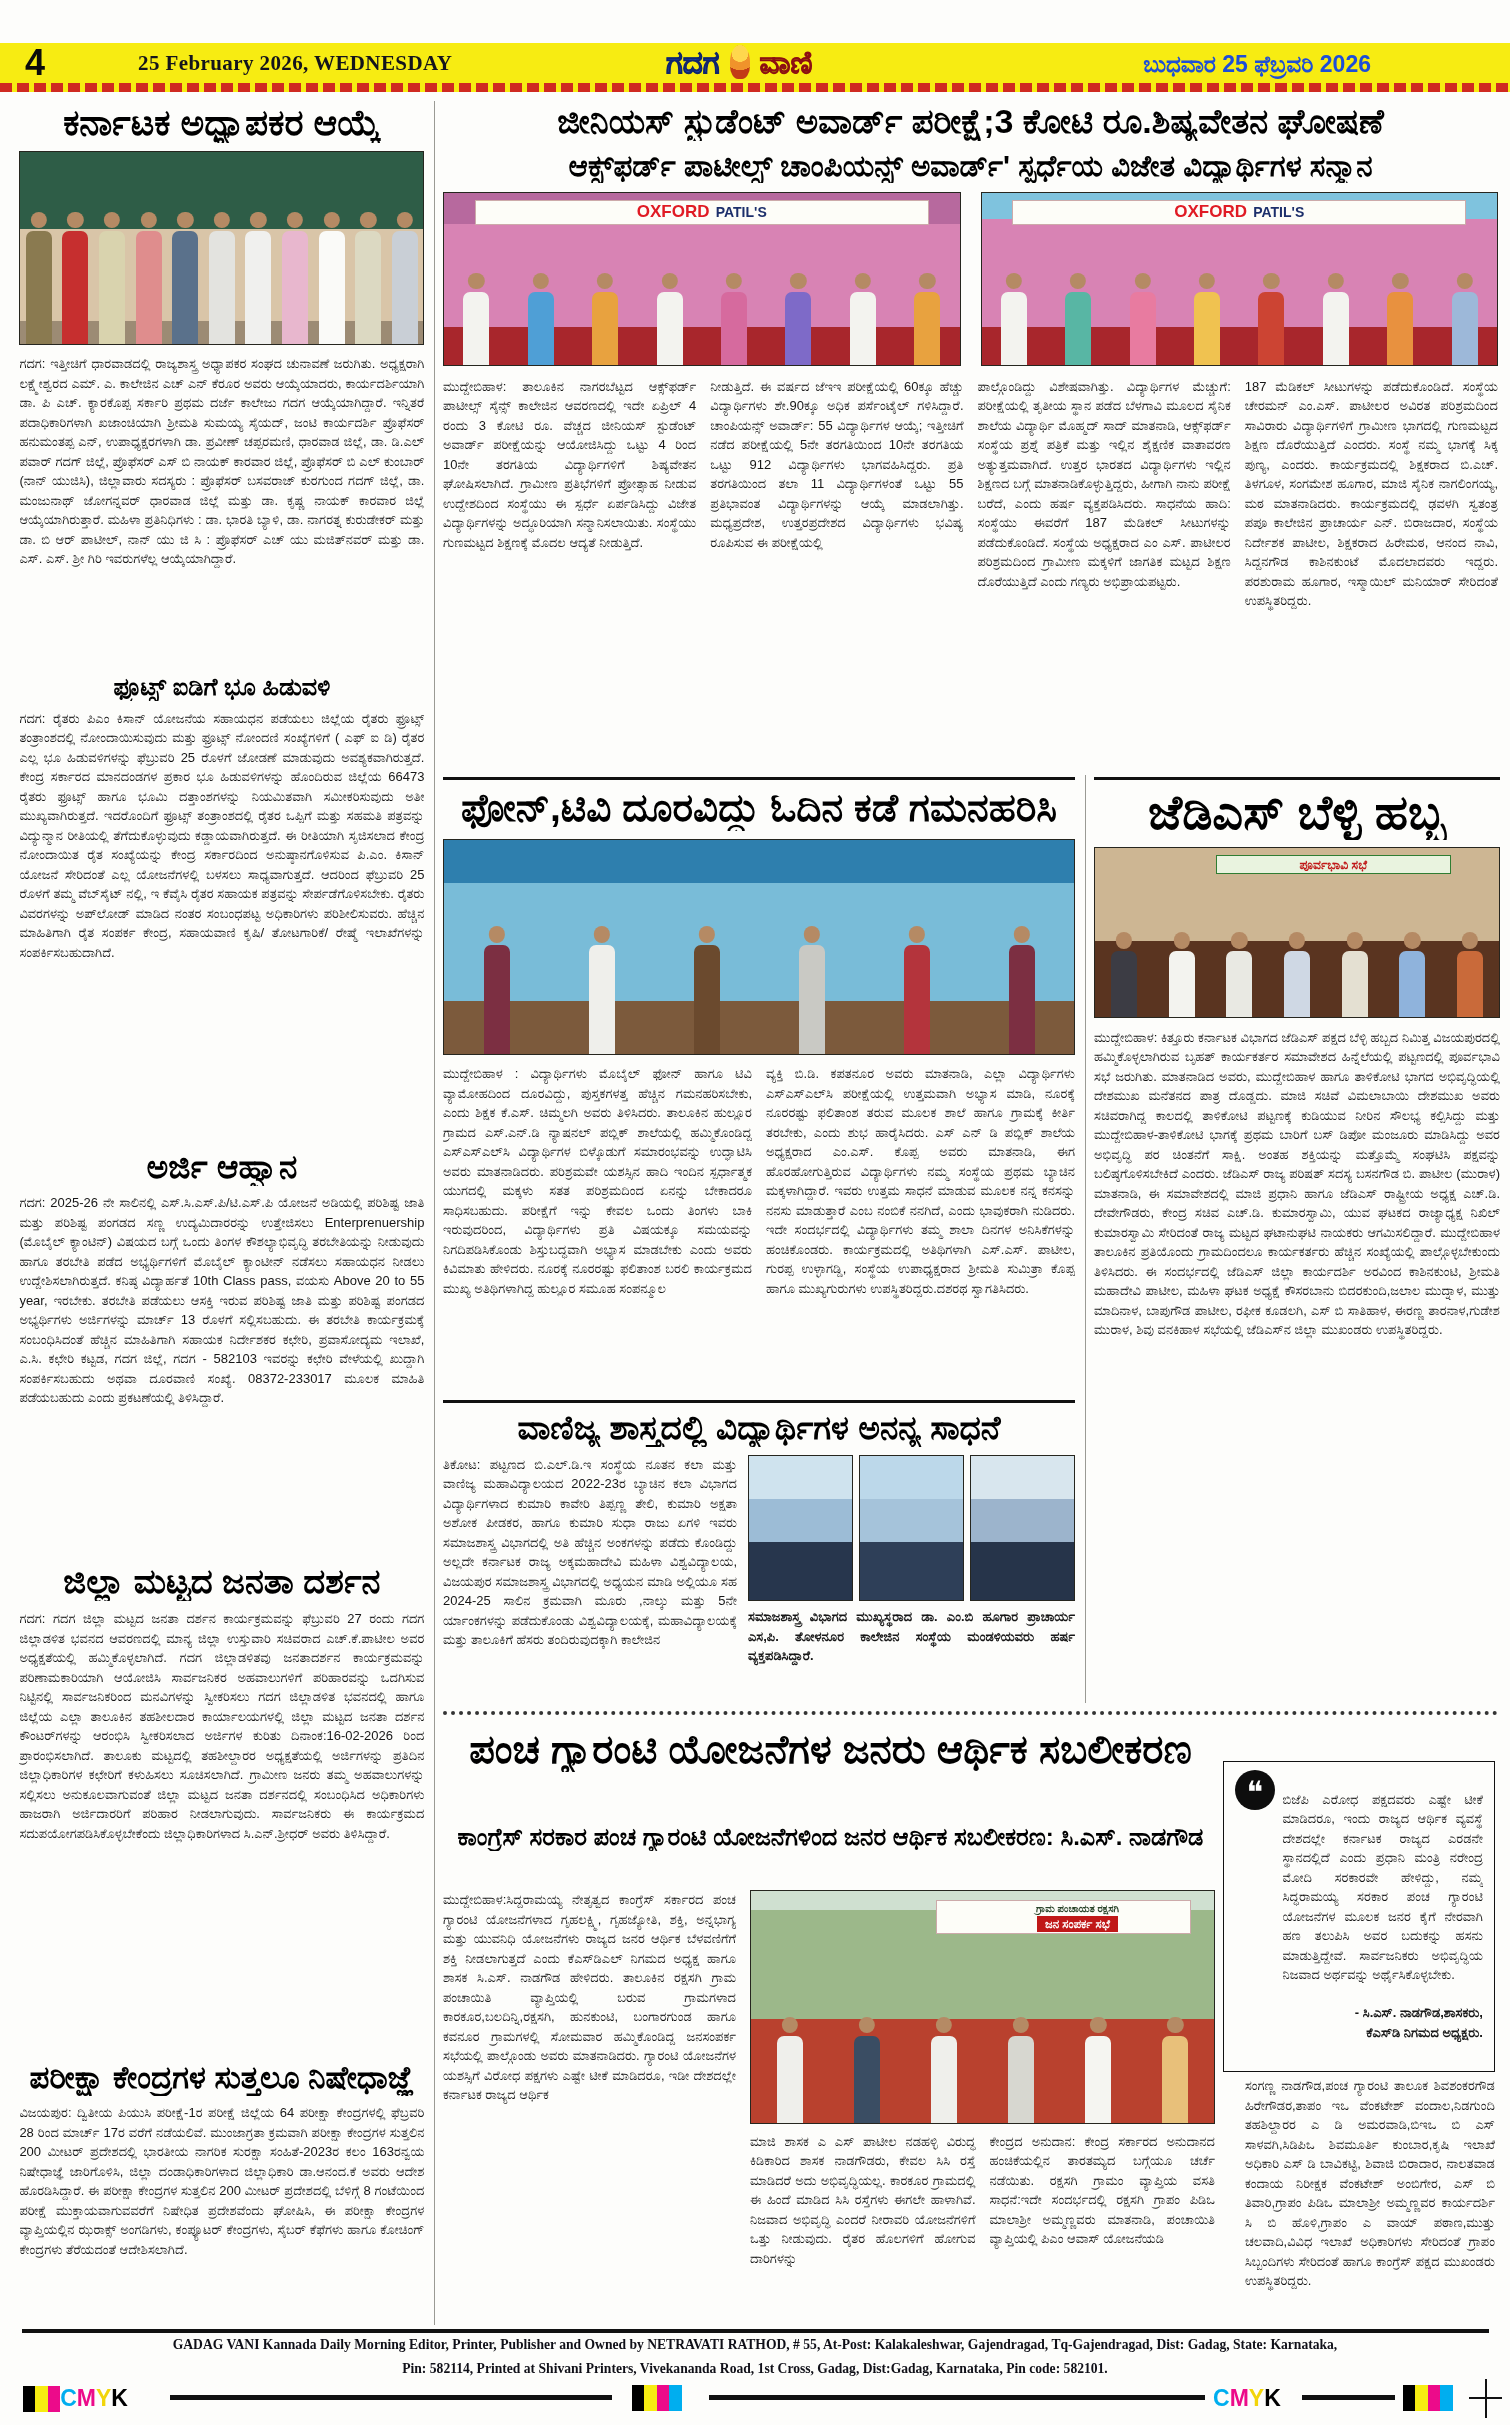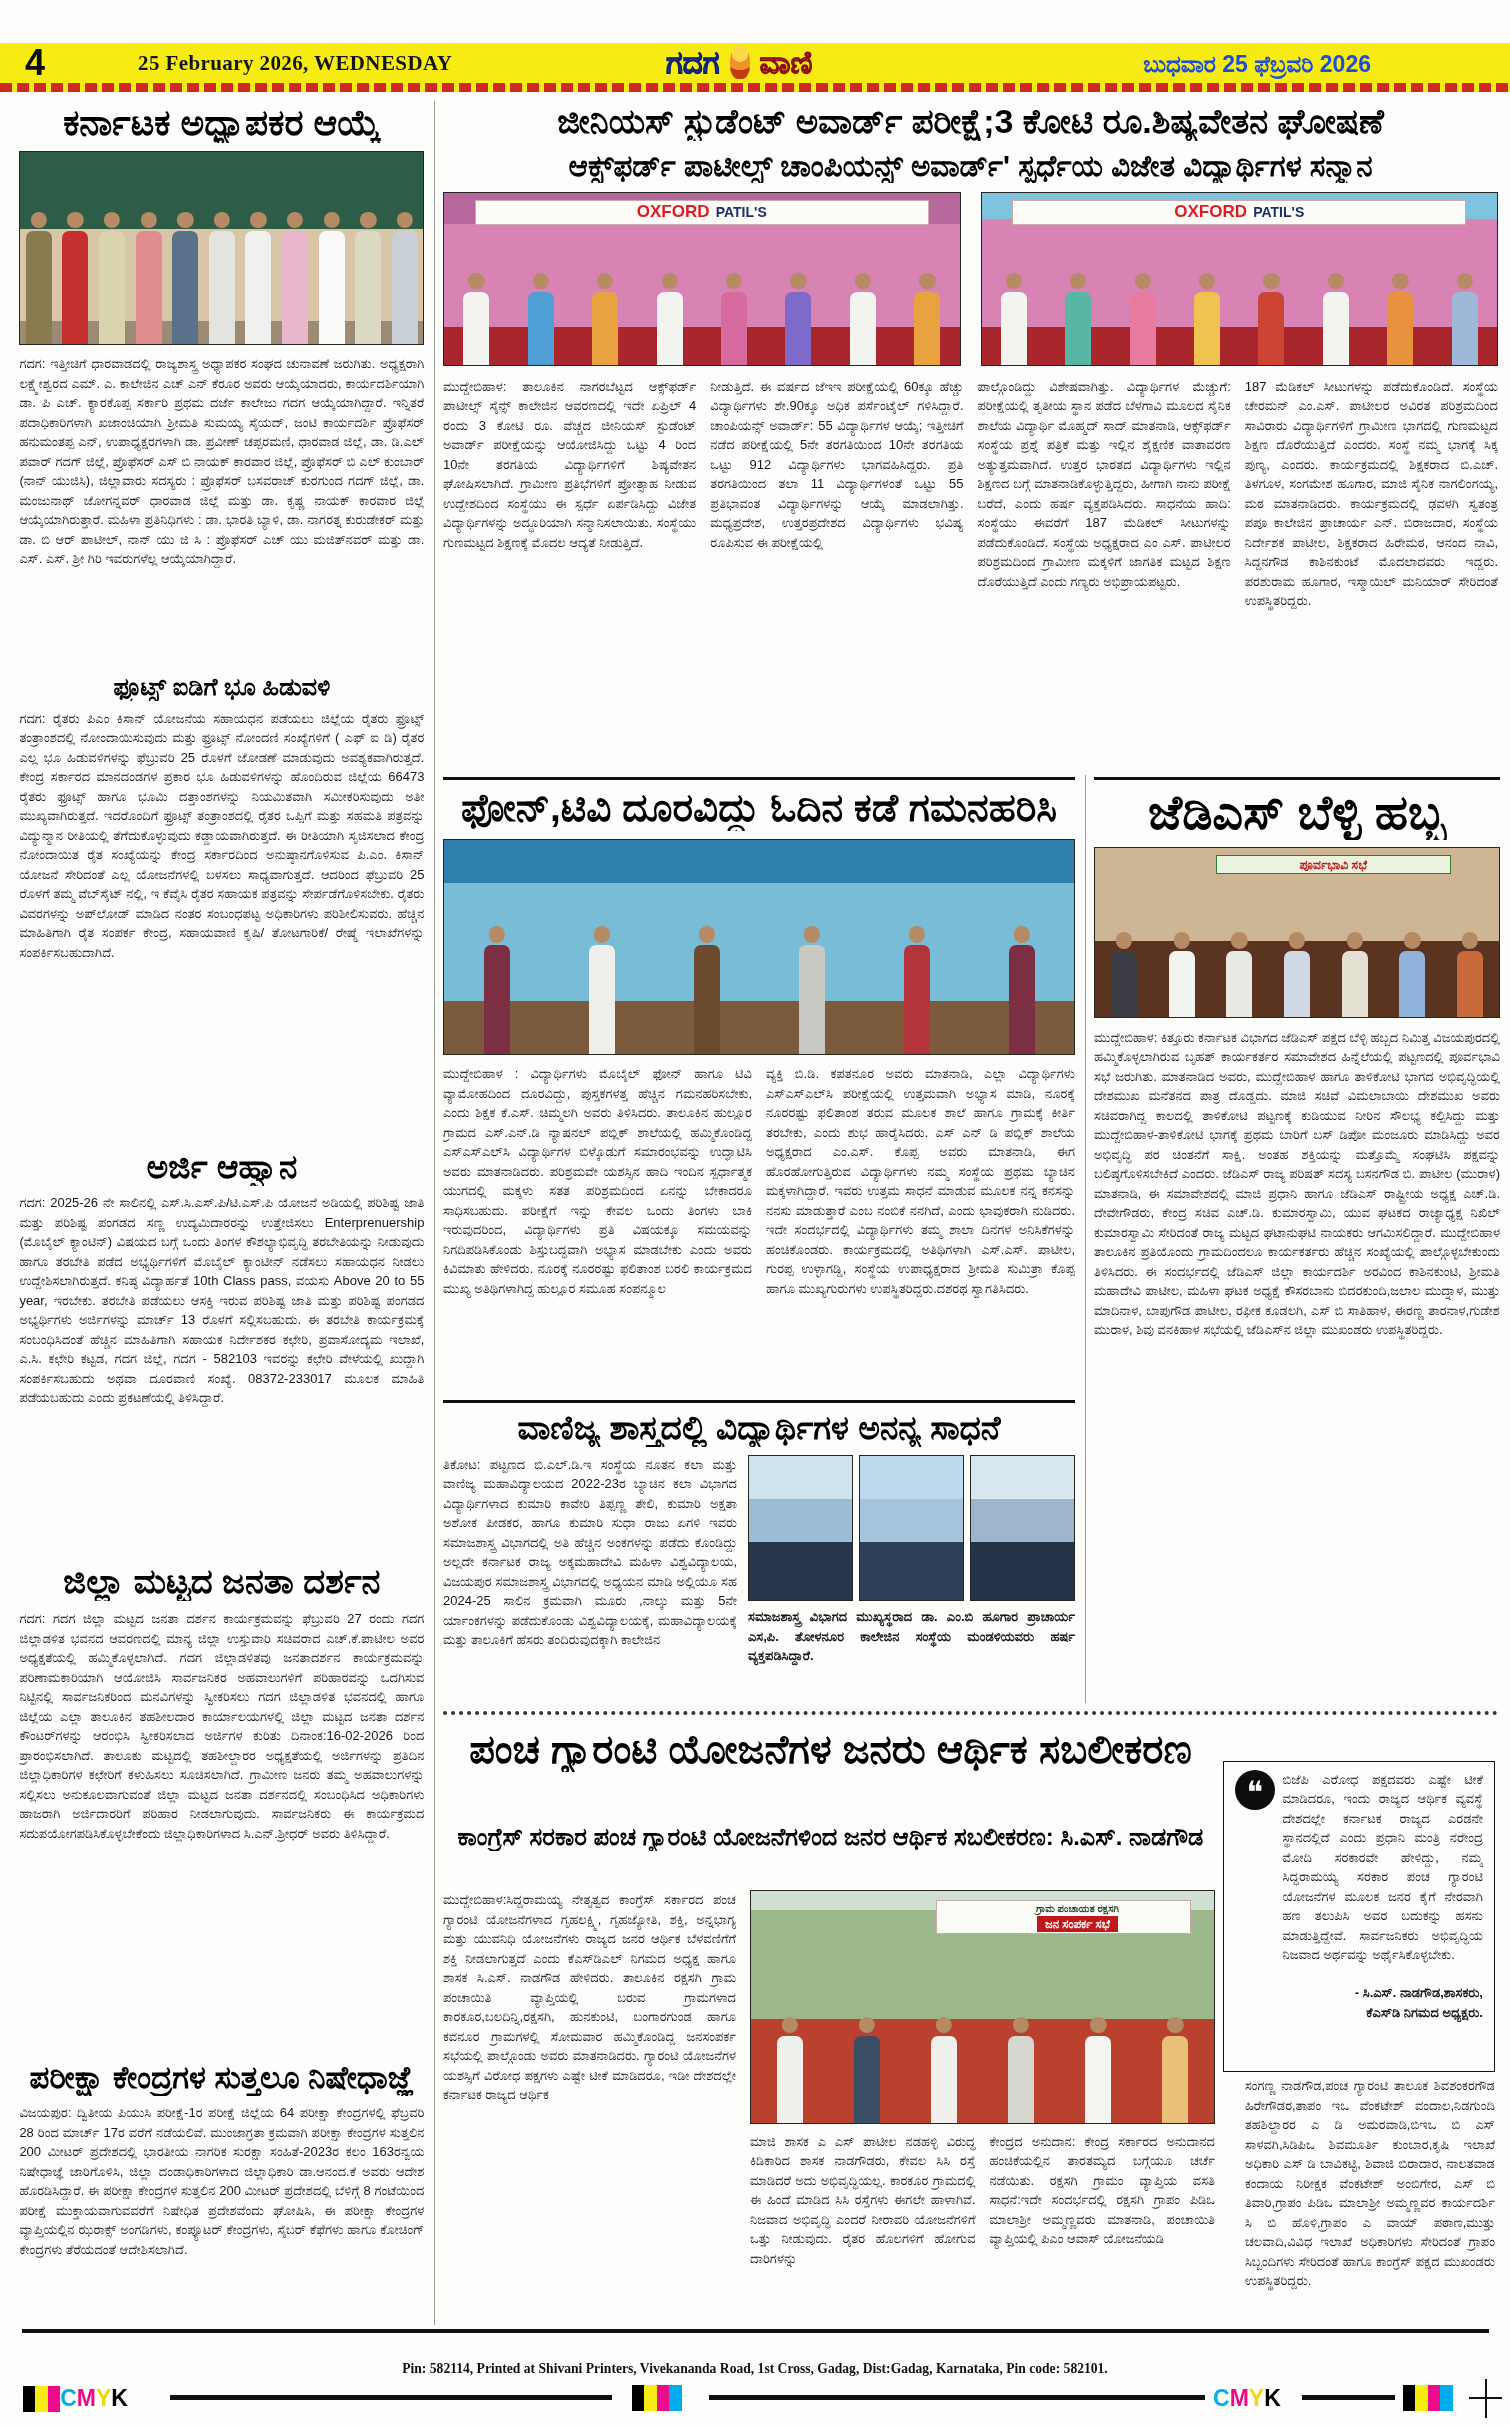--- a/index.html
+++ b/index.html
@@ -202,21 +202,21 @@
       </div>
     </div>
   </div>
 
   <div style="position:absolute;left:443px;top:1711px;width:1055px;height:615px;border-top:4.6px dotted #333;">
     <div class="headline" style="position:absolute;left:0;top:11px;width:775px;font-size:40px;">ಪಂಚ ಗ್ಯಾರಂಟಿ ಯೋಜನೆಗಳ ಜನರು ಆರ್ಥಿಕ ಸಬಲೀಕರಣ</div>
     <div class="headline" style="position:absolute;left:0;top:108px;width:775px;font-size:24px;">ಕಾಂಗ್ರೆಸ್ ಸರಕಾರ ಪಂಚ ಗ್ಯಾರಂಟಿ ಯೋಜನೆಗಳಿಂದ ಜನರ ಆರ್ಥಿಕ ಸಬಲೀಕರಣ: ಸಿ.ಎಸ್. ನಾಡಗೌಡ</div>
 
     <div class="quote-box" style="position:absolute;right:3.1px;top:46px;width:248px;height:294px;">
       <div class="quote-mark">❝</div>
-      <div class="kn" style="height:209px;">ಬಿಜೆಪಿ ಎರೋಧ ಪಕ್ಷದವರು ಎಷ್ಟೇ ಟೀಕೆ ಮಾಡಿದರೂ, ಇಂದು ರಾಜ್ಯದ ಆರ್ಥಿಕ ವ್ಯವಸ್ಥೆ ದೇಶದಲ್ಲೇ ಕರ್ನಾಟಕ ರಾಜ್ಯದ ಎರಡನೇ ಸ್ಥಾನದಲ್ಲಿದೆ ಎಂದು ಪ್ರಧಾನಿ ಮಂತ್ರಿ ನರೇಂದ್ರ ಮೋದಿ ಸರಕಾರವೇ ಹೇಳಿದ್ದು, ನಮ್ಮ ಸಿದ್ಧರಾಮಯ್ಯ ಸರಕಾರ ಪಂಚ ಗ್ಯಾರಂಟಿ ಯೋಜನೆಗಳ ಮೂಲಕ ಜನರ ಕೈಗೆ ನೇರವಾಗಿ ಹಣ ತಲುಪಿಸಿ ಅವರ ಬದುಕನ್ನು ಹಸನು ಮಾಡುತ್ತಿದ್ದೇವೆ. ಸಾರ್ವಜನಿಕರು ಅಭಿವೃದ್ಧಿಯ ನಿಜವಾದ ಅರ್ಥವನ್ನು ಅರ್ಥೈಸಿಕೊಳ್ಳಬೇಕು.</div>
+      <div class="kn" style="height:209px;margin-top:20px;">ಬಿಜೆಪಿ ಎರೋಧ ಪಕ್ಷದವರು ಎಷ್ಟೇ ಟೀಕೆ ಮಾಡಿದರೂ, ಇಂದು ರಾಜ್ಯದ ಆರ್ಥಿಕ ವ್ಯವಸ್ಥೆ ದೇಶದಲ್ಲೇ ಕರ್ನಾಟಕ ರಾಜ್ಯದ ಎರಡನೇ ಸ್ಥಾನದಲ್ಲಿದೆ ಎಂದು ಪ್ರಧಾನಿ ಮಂತ್ರಿ ನರೇಂದ್ರ ಮೋದಿ ಸರಕಾರವೇ ಹೇಳಿದ್ದು, ನಮ್ಮ ಸಿದ್ಧರಾಮಯ್ಯ ಸರಕಾರ ಪಂಚ ಗ್ಯಾರಂಟಿ ಯೋಜನೆಗಳ ಮೂಲಕ ಜನರ ಕೈಗೆ ನೇರವಾಗಿ ಹಣ ತಲುಪಿಸಿ ಅವರ ಬದುಕನ್ನು ಹಸನು ಮಾಡುತ್ತಿದ್ದೇವೆ. ಸಾರ್ವಜನಿಕರು ಅಭಿವೃದ್ಧಿಯ ನಿಜವಾದ ಅರ್ಥವನ್ನು ಅರ್ಥೈಸಿಕೊಳ್ಳಬೇಕು.</div>
       <div class="kn" style="text-align:right;font-weight:bold;margin-top:4.6px;">- ಸಿ.ಎಸ್. ನಾಡಗೌಡ,ಶಾಸಕರು,</div>
       <div class="kn" style="text-align:right;font-weight:bold;">ಕೆಎಸ್‌ಡಿ ನಿಗಮದ ಅಧ್ಯಕ್ಷರು.</div>
     </div>
 
     <div class="kn" style="position:absolute;left:0;top:175px;width:293px;height:431px;">ಮುದ್ದೇಬಿಹಾಳ:ಸಿದ್ದರಾಮಯ್ಯ ನೇತೃತ್ವದ ಕಾಂಗ್ರೆಸ್ ಸರ್ಕಾರದ ಪಂಚ ಗ್ಯಾರಂಟಿ ಯೋಜನೆಗಳಾದ ಗೃಹಲಕ್ಷ್ಮಿ, ಗೃಹಜ್ಯೋತಿ, ಶಕ್ತಿ, ಅನ್ನಭಾಗ್ಯ ಮತ್ತು ಯುವನಿಧಿ ಯೋಜನೆಗಳು ರಾಜ್ಯದ ಜನರ ಆರ್ಥಿಕ ಬೆಳವಣಿಗೆಗೆ ಶಕ್ತಿ ನೀಡಲಾಗುತ್ತದೆ ಎಂದು ಕೆಎಸ್‌ಡಿಎಲ್ ನಿಗಮದ ಅಧ್ಯಕ್ಷ ಹಾಗೂ ಶಾಸಕ ಸಿ.ಎಸ್. ನಾಡಗೌಡ ಹೇಳಿದರು. ತಾಲೂಕಿನ ರಕ್ಷಸಗಿ ಗ್ರಾಮ ಪಂಚಾಯಿತಿ ವ್ಯಾಪ್ತಿಯಲ್ಲಿ ಬರುವ ಗ್ರಾಮಗಳಾದ ಕಾರಕೂರ,ಬಲದಿನ್ನಿ,ರಕ್ಷಸಗಿ, ಹುನಕುಂಟಿ, ಬಂಗಾರಗುಂಡ ಹಾಗೂ ಕವನೂರ ಗ್ರಾಮಗಳಲ್ಲಿ ಸೋಮವಾರ ಹಮ್ಮಿಕೊಂಡಿದ್ದ ಜನಸಂಪರ್ಕ ಸಭೆಯಲ್ಲಿ ಪಾಲ್ಗೊಂಡು ಅವರು ಮಾತನಾಡಿದರು. ಗ್ಯಾರಂಟಿ ಯೋಜನೆಗಳ ಯಶಸ್ಸಿಗೆ ವಿರೋಧ ಪಕ್ಷಗಳು ಎಷ್ಟೇ ಟೀಕೆ ಮಾಡಿದರೂ, ಇಡೀ ದೇಶದಲ್ಲೇ ಕರ್ನಾಟಕ ರಾಜ್ಯದ ಆರ್ಥಿಕ</div>
 
     <div style="position:absolute;left:307px;top:175px;width:465px;">
       <div class="photo" style="height:232px;background:linear-gradient(180deg,#cfe0d0 0 8%,#9cb88a 8% 55%,#b9412e 55% 100%);">
         <div class="banner" style="left:40%;right:5%;flex-direction:column;gap:1.5px;padding-left:31px;">
           <span style="color:#2a442a;font-size:10px;font-weight:bold;">ಗ್ರಾಮ ಪಂಚಾಯತ ರಕ್ಷಸಗಿ</span>
@@ -234,20 +234,21 @@
       <div class="colrow" style="margin-top:7.7px;height:184px;">
         <div class="kn">ಮಾಜಿ ಶಾಸಕ ಎ ಎಸ್ ಪಾಟೀಲ ನಡಹಳ್ಳಿ ವಿರುದ್ಧ ಕಿಡಿಕಾರಿದ ಶಾಸಕ ನಾಡಗೌಡರು, ಕೇವಲ ಸಿಸಿ ರಸ್ತೆ ಮಾಡಿದರೆ ಅದು ಅಭಿವೃದ್ಧಿಯಲ್ಲ. ಕಾರಕೂರ ಗ್ರಾಮದಲ್ಲಿ ಈ ಹಿಂದೆ ಮಾಡಿದ ಸಿಸಿ ರಸ್ತೆಗಳು ಈಗಲೇ ಹಾಳಾಗಿವೆ. ನಿಜವಾದ ಅಭಿವೃದ್ಧಿ ಎಂದರೆ ನೀರಾವರಿ ಯೋಜನೆಗಳಿಗೆ ಒತ್ತು ನೀಡುವುದು. ರೈತರ ಹೊಲಗಳಿಗೆ ಹೋಗುವ ದಾರಿಗಳನ್ನು</div>
         <div class="kn">ಕೇಂದ್ರದ ಅನುದಾನ: ಕೇಂದ್ರ ಸರ್ಕಾರದ ಅನುದಾನದ ಹಂಚಿಕೆಯಲ್ಲಿನ ತಾರತಮ್ಯದ ಬಗ್ಗೆಯೂ ಚರ್ಚೆ ನಡೆಯಿತು. ರಕ್ಷಸಗಿ ಗ್ರಾಮಂ ವ್ಯಾಪ್ತಿಯ ವಸತಿ ಸಾಧನೆ:ಇದೇ ಸಂದರ್ಭದಲ್ಲಿ ರಕ್ಷಸಗಿ ಗ್ರಾಪಂ ಪಿಡಿಒ ಮಾಲಾಶ್ರೀ ಅಮ್ಮಣ್ಣವರು ಮಾತನಾಡಿ, ಪಂಚಾಯಿತಿ ವ್ಯಾಪ್ತಿಯಲ್ಲಿ ಪಿಎಂ ಆವಾಸ್ ಯೋಜನೆಯಡಿ</div>
       </div>
     </div>
 
     <div class="kn" style="position:absolute;right:3.1px;top:361px;width:250px;height:245px;">ಸಂಗಣ್ಣ ನಾಡಗೌಡ,ಪಂಚ ಗ್ಯಾರಂಟಿ ತಾಲೂಕ ಶಿವಶಂಕರಗೌಡ ಹಿರೇಗೌಡರ,ತಾಪಂ ಇಒ ವೆಂಕಟೇಶ್ ವಂದಾಲ,ನಿಡಗುಂದಿ ತಹಶಿಲ್ದಾರರ ಎ ಡಿ ಅಮರವಾಡಿ,ಬಿಇಒ ಬಿ ಎಸ್ ಸಾಳವಗಿ,ಸಿಡಿಪಿಒ ಶಿವಮೂರ್ತಿ ಕುಂಬಾರ,ಕೃಷಿ ಇಲಾಖೆ ಅಧಿಕಾರಿ ಎಸ್ ಡಿ ಬಾವಿಕಟ್ಟಿ, ಶಿವಾಜಿ ಬಿರಾದಾರ, ನಾಲತವಾಡ ಕಂದಾಯ ನಿರೀಕ್ಷಕ ವೆಂಕಟೇಶ್ ಅಂಬಿಗೇರ, ಎಸ್ ಬಿ ತಿವಾರಿ,ಗ್ರಾಪಂ ಪಿಡಿಒ ಮಾಲಾಶ್ರೀ ಅಮ್ಮಣ್ಣವರ ಕಾರ್ಯದರ್ಶಿ ಸಿ ಬಿ ಹೊಳಿ,ಗ್ರಾಪಂ ಎ ವಾಯ್ ಪಠಾಣ,ಮುತ್ತು ಚಲವಾದಿ,ವಿವಿಧ ಇಲಾಖೆ ಅಧಿಕಾರಿಗಳು ಸೇರಿದಂತೆ ಗ್ರಾಪಂ ಸಿಬ್ಬಂದಿಗಳು ಸೇರಿದಂತೆ ಹಾಗೂ ಕಾಂಗ್ರೆಸ್ ಪಕ್ಷದ ಮುಖಂಡರು ಉಪಸ್ಥಿತರಿದ್ದರು.</div>
   </div>
 
   <div id="footer-rule"></div>
+  <div class="foot-line" style="top:2337px;">GADAG VANI Kannada Daily Morning Editor, Printer, Publisher and Owned by NETRAVATI RATHOD, # 55, At-Post: Kalakaleshwar, Gajendragad, Tq-Gajendragad, Dist: Gadag, State: Karnataka,</div>
   <div class="foot-line" style="top:2361px;">Pin: 582114, Printed at Shivani Printers, Vivekananda Road, 1st Cross, Gadag, Dist:Gadag, Karnataka, Pin code: 582101.</div>
 
   <div style="position:absolute;left:23px;top:2385px;display:flex;align-items:center;">
     <span class="sq" style="background:#000;"></span>
     <span class="sq" style="background:#f7ec12;"></span>
     <span class="sq" style="background:#ec0b8a;"></span>
     <span class="cmyk-letters">
       <span style="color:#00aeef;">C</span><span style="color:#ec0b8a;">M</span><span style="color:#f2d50a;">Y</span><span style="color:#000;">K</span>
     </span>
   </div>

